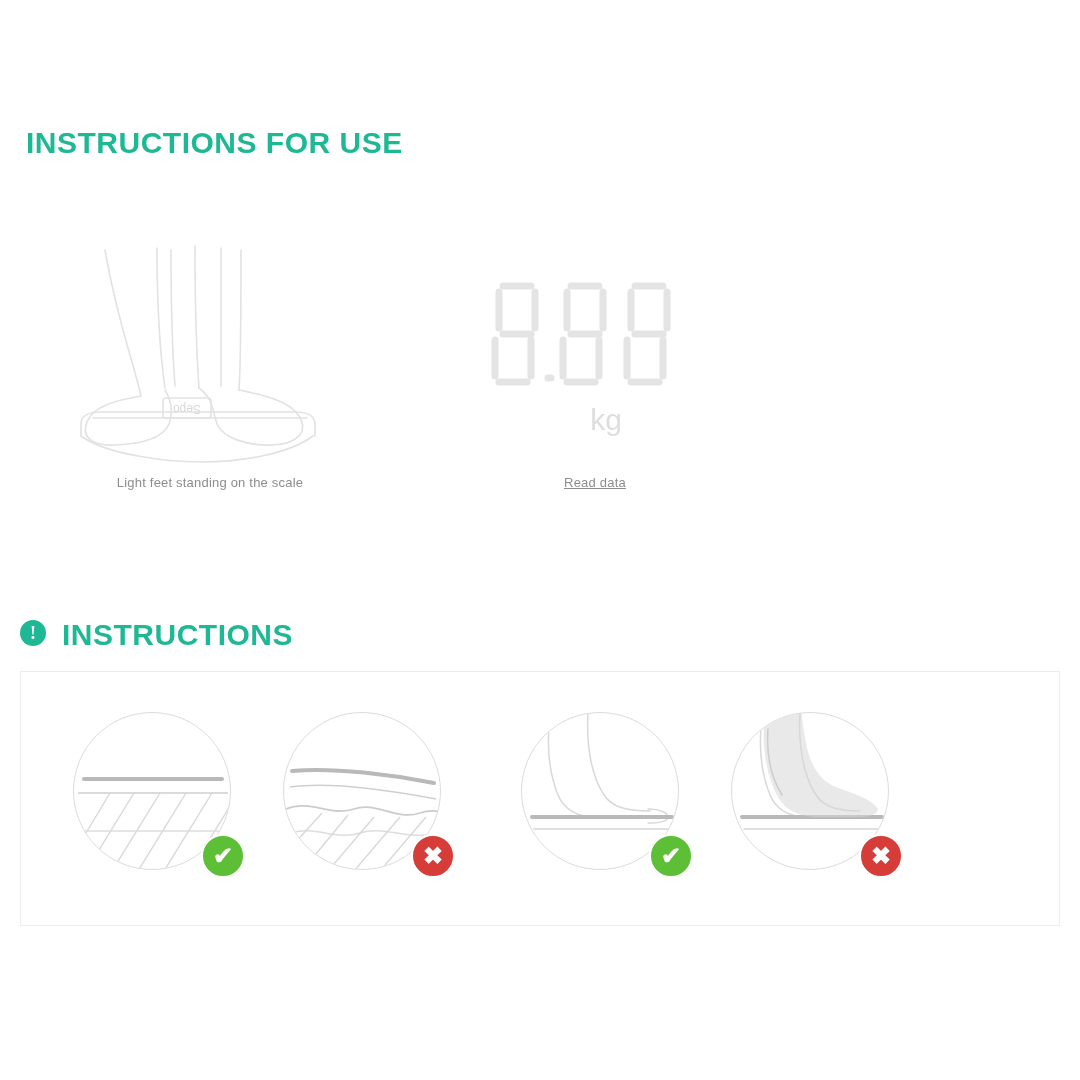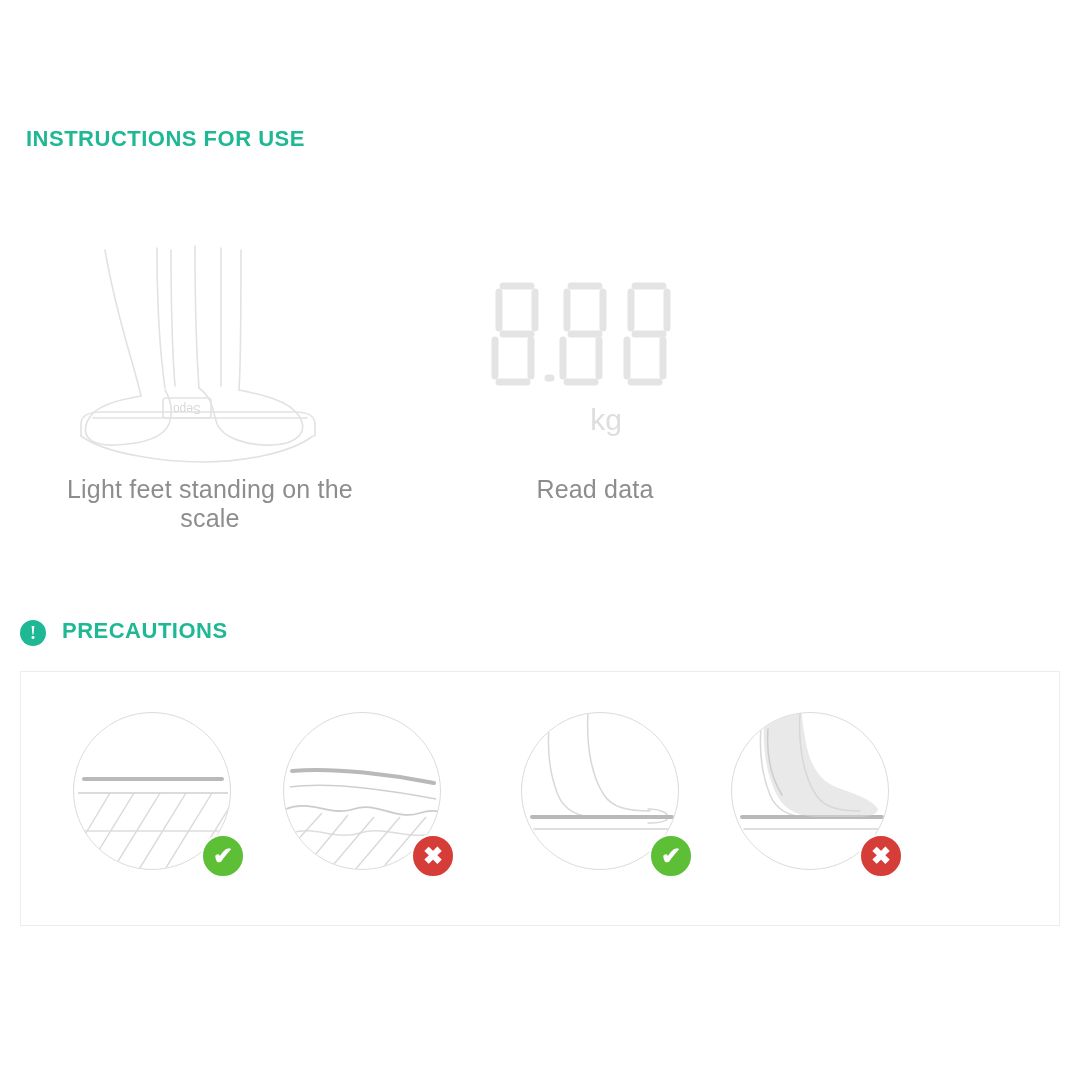--- a/index.html
+++ b/index.html
@@ -12,21 +12,21 @@
     height: 1080px;
     font-family: "Liberation Sans", sans-serif;
     color: #8a8a8a;
     position: relative;
     overflow: hidden;
   }
 
   
   .section-title {
     position: absolute;
-    font-size: 22px;
+    font-size: 30px;
     font-weight: bold;
     letter-spacing: 0.5px;
     color: #1fb894;
     white-space: nowrap;
   }
   #instructions-title { left: 26px; top: 126px; }
 
   
   .instr-row {
     position: absolute;
@@ -41,26 +41,26 @@
   }
   #instr-item-1 { left: 45px; top: 0; width: 330px; }
   #instr-item-2 { left: 430px; top: 0; width: 330px; text-align: center; }
 
   .instr-art {
     position: relative;
     width: 100%;
     height: 265px;
   }
   .instr-caption {
-    font-size: 25px;
+    font-size: 13px;
     color: #8d8d8d;
     letter-spacing: 0.2px;
   }
   #instr-caption-1 { padding-left: 0; }
-  #instr-caption-2 { padding-left: 0; }
+  #instr-caption-2 { padding-left: 0; text-decoration: underline; }
 
   
   #precautions-title { left: 62px; top: 618px; }
   .warn-badge {
     position: absolute;
     left: 20px;
     top: 620px;
     width: 26px;
     height: 26px;
     border-radius: 50%;
@@ -194,21 +194,21 @@
           <path d="M201 172 L 229 172"></path>
         </g>
         <text x="176" y="220" text-anchor="middle" font-family="Liberation Sans, sans-serif" font-size="30" fill="#dedede">kg</text>
       </svg>
     </div>
     <div class="instr-caption" id="instr-caption-2">Read data</div>
   </div>
 </div>
 
 <div class="warn-badge">!</div>
-<div class="section-title" id="precautions-title">PRECAUTIONS</div>
+<div class="section-title" id="precautions-title">INSTRUCTIONS</div>
 
 <div id="precautions-panel">
 
   <div class="prec-item" id="prec-item-1">
     <div class="prec-circle">
       <svg width="158" height="158" viewBox="0 0 158 158" aria-hidden="true">
         <g fill="none" stroke="#d8d8d8" stroke-width="1.4">
           <path d="M10 66 L 148 66" stroke="#b9b9b9" stroke-width="4" stroke-linecap="round"></path>
           <path d="M4 80 L 154 80" stroke="#cfcfcf" stroke-width="1.6"></path>
           <path d="M12 158 L 60 80"></path>

